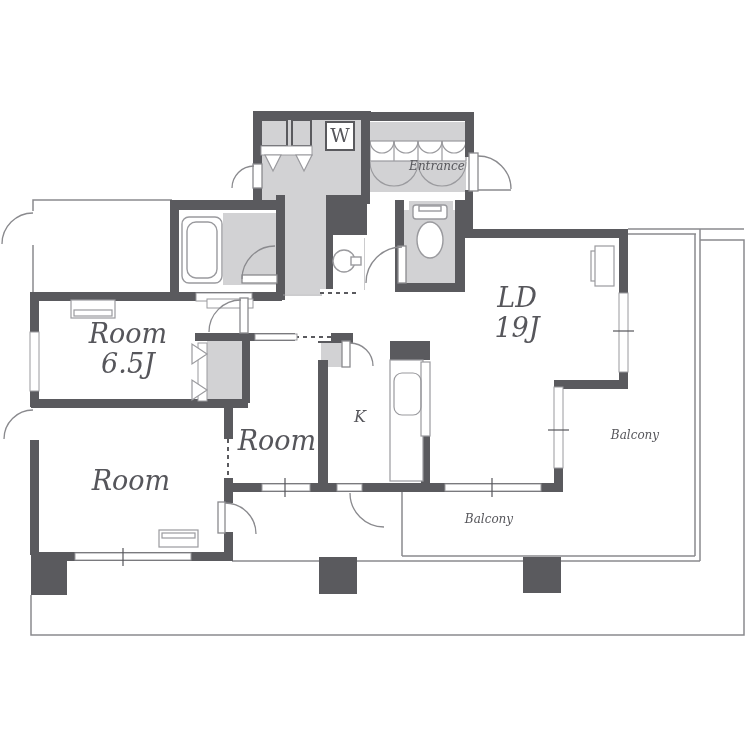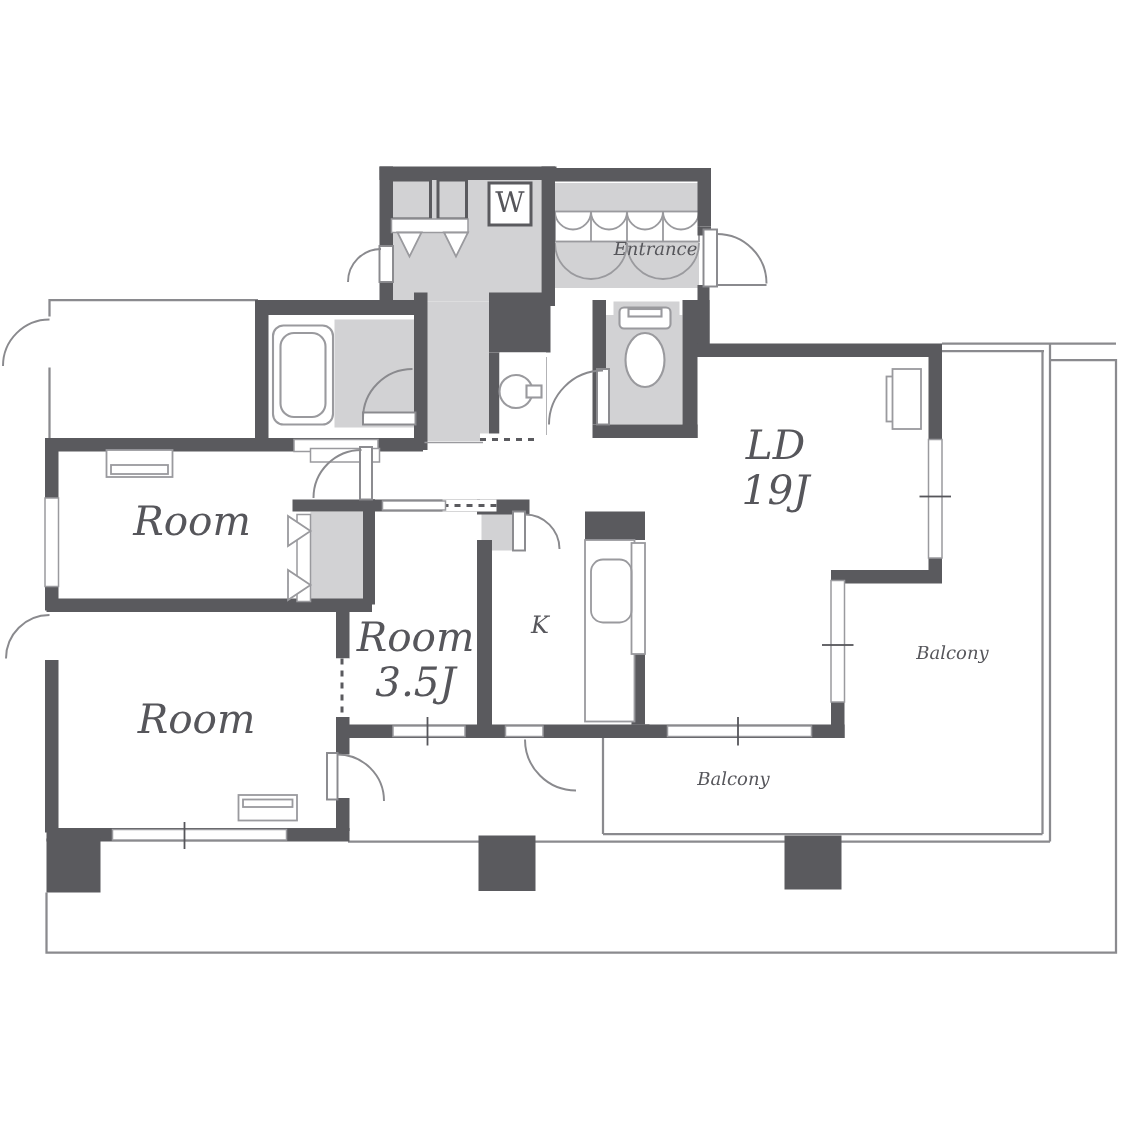--- a/index.html
+++ b/index.html
@@ -241,27 +241,27 @@
 
   <g fill="var(--wall)">
     <rect x="31" y="559" width="36" height="36"></rect>
     <rect x="319" y="557" width="38" height="37"></rect>
     <rect x="523" y="557" width="38" height="36"></rect>
   </g>
 </svg>
 
   <div class="lbl big" style="left:128px;top:349px;">
     <div>Room</div>
+      <div>6.5J</div>
   </div>
   <div class="lbl big" style="left:131px;top:481px;">
     <div>Room</div>
   </div>
   <div class="lbl big" style="left:277px;top:441px;">
     <div>Room</div>
-      <div>3.5J</div>
   </div>
   <div class="lbl big" style="left:517px;top:313px;">
     <div>LD</div>
       <div>19J</div>
   </div>
   <div class="lbl med" style="left:360px;top:417px;">K</div>
   <div class="lbl sm" style="left:437px;top:167px;">Entrance</div>
   <div class="lbl upright" style="left:340px;top:136px;">W</div>
   <div class="lbl sm" style="left:635px;top:436px;">Balcony</div>
   <div class="lbl sm" style="left:489px;top:520px;">Balcony</div>

